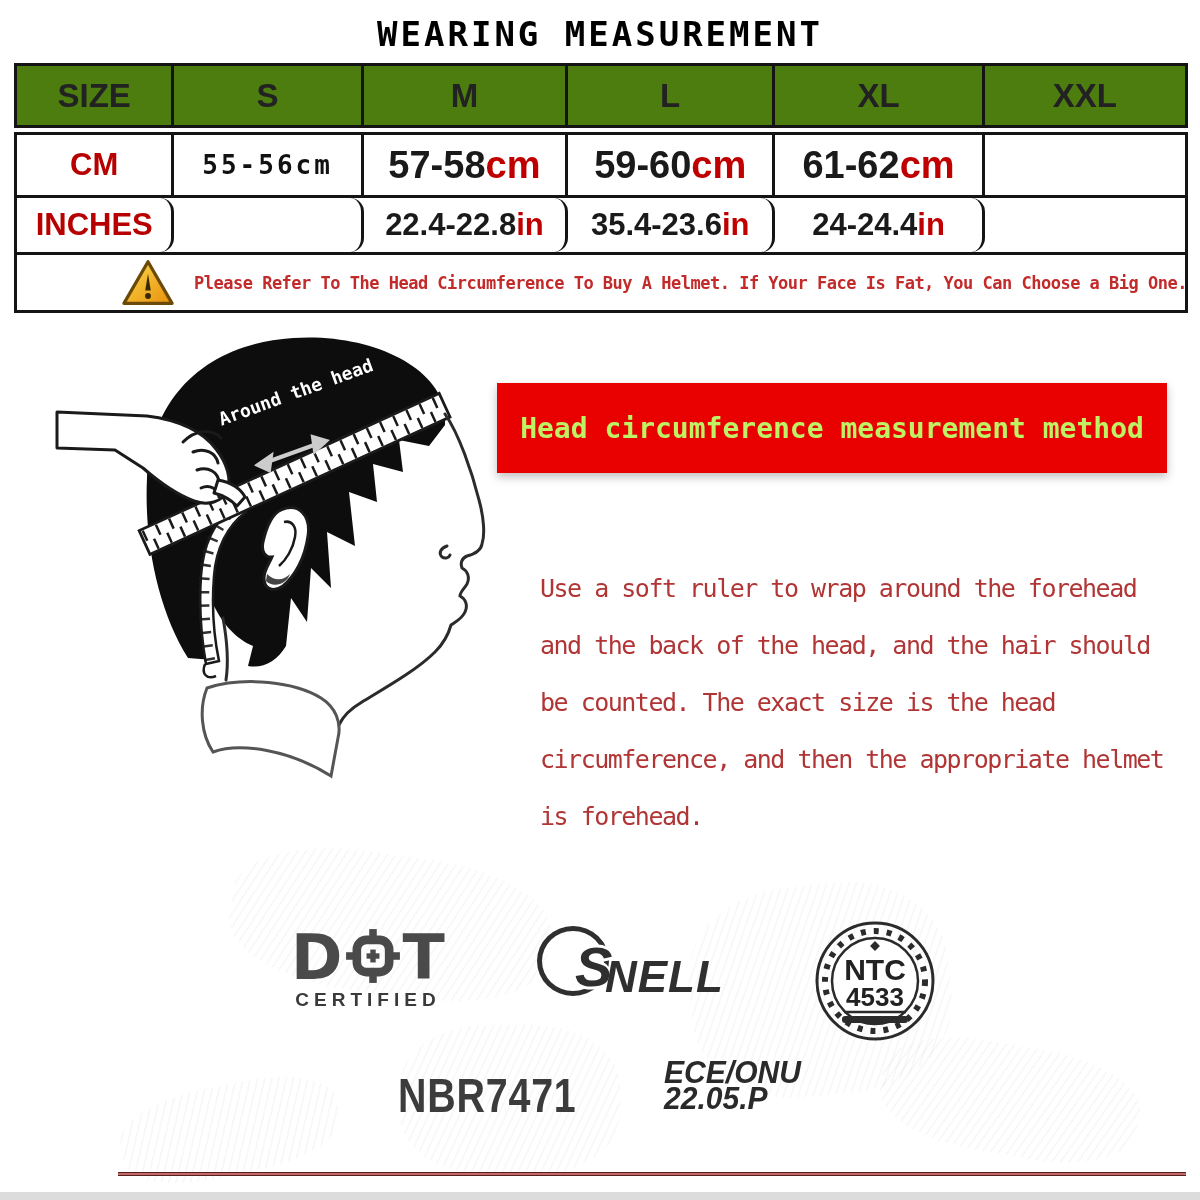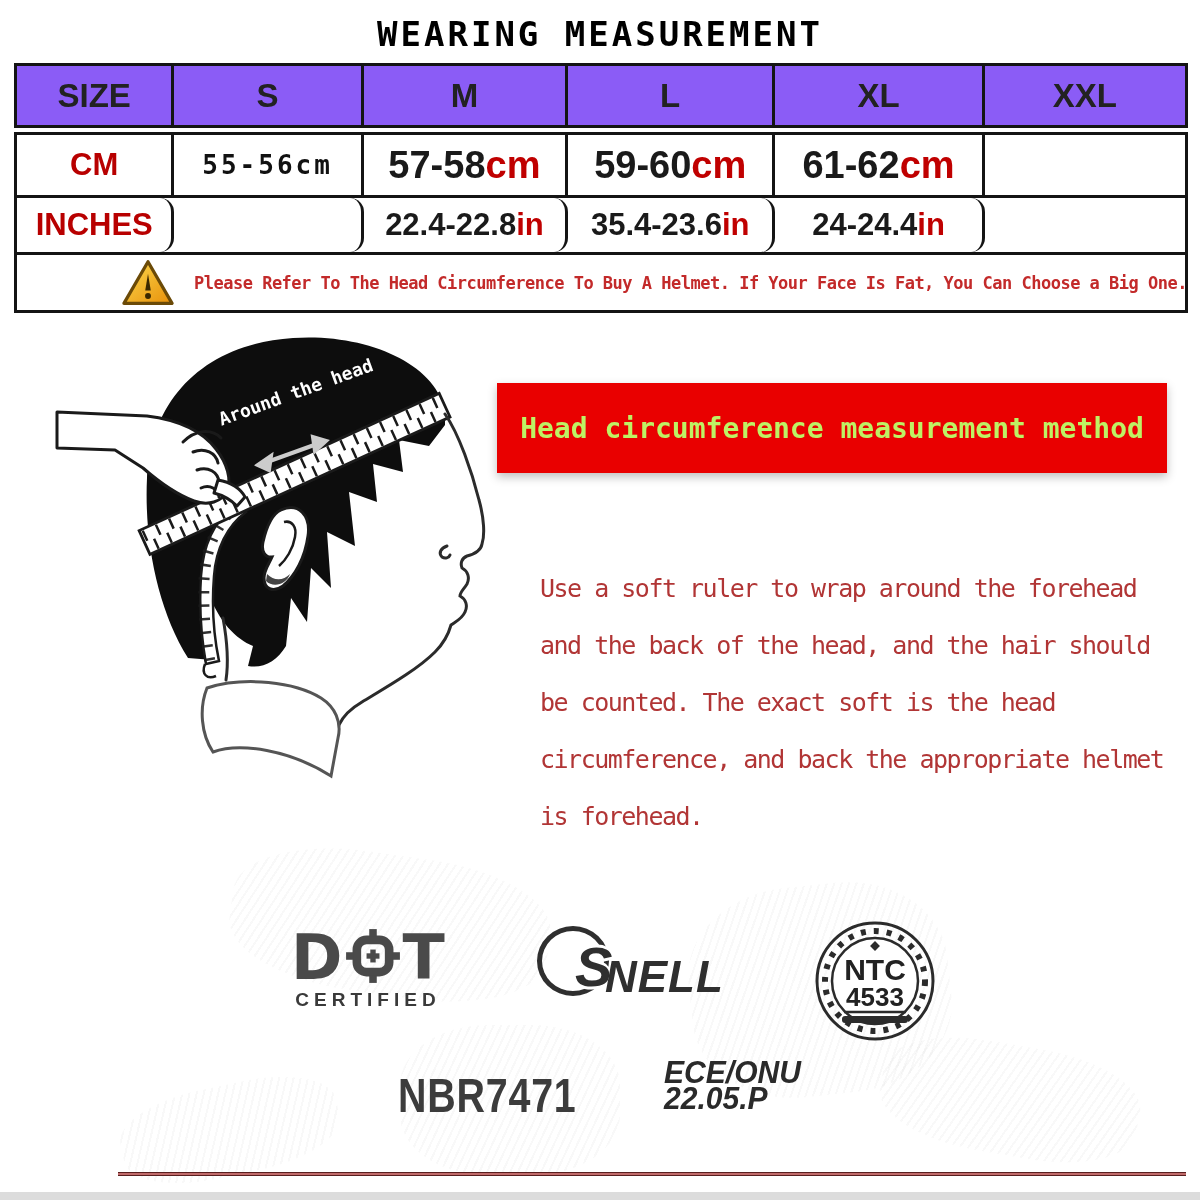--- a/index.html
+++ b/index.html
@@ -6,21 +6,21 @@
   .page{position:relative;width:1200px;height:1200px;background:#ffffff;overflow:hidden;
         font-family:"Liberation Sans",sans-serif;}
 
   
   .title{position:absolute;top:14px;left:0;right:0;text-align:center;
          font-family:"DejaVu Sans Mono",monospace;font-weight:bold;font-size:34px;
          letter-spacing:3px;color:#000000;}
 
   
   .tbl{position:absolute;left:14px;width:1174px;box-sizing:border-box;}
-  .tbl-head{top:63px;height:65px;border:3px solid #141414;background:#8b5cf6;
+  .tbl-head{top:63px;height:65px;border:3px solid #141414;background:#4d7c0f;
             display:grid;grid-template-columns:13.48% 16.21% 17.49% 17.75% 17.92% 17.15%;}
   .tbl-head .hc{display:flex;align-items:center;justify-content:center;
                 border-right:3px solid #141414;font-weight:bold;font-size:33px;color:#222;}
   .tbl-head .hc:last-child{border-right:none;}
   .tbl-body{top:132px;border:3px solid #141414;background:#fff;}
   .trow{display:grid;grid-template-columns:13.48% 16.21% 17.49% 17.75% 17.92% 17.15%;}
   .trow.sep{border-top:3px solid #141414;}
   .trow .tc{display:flex;align-items:center;justify-content:center;
             border-right:3px solid #141414;white-space:nowrap;}
   .trow .tc:last-child{border-right:none;}
@@ -210,22 +210,22 @@
     </g>
   </svg>
 
   <div class="banner">
     <span>Head circumference measurement method</span>
   </div>
 
   <div class="instructions">
     <div class="iline">Use a soft ruler to wrap around the forehead</div>
     <div class="iline">and the back of the head, and the hair should</div>
-    <div class="iline">be counted. The exact soft is the head</div>
-    <div class="iline">circumference, and back the appropriate helmet</div>
+    <div class="iline">be counted. The exact size is the head</div>
+    <div class="iline">circumference, and then the appropriate helmet</div>
     <div class="iline">is forehead.</div>
   </div>
 
   <div class="certs">
     <div class="hatch" style="left:230px;top:10px;width:320px;height:140px;transform:rotate(8deg);"></div>
     <div class="hatch" style="left:690px;top:40px;width:260px;height:210px;transform:rotate(-6deg);"></div>
     <div class="hatch" style="left:400px;top:180px;width:220px;height:150px;"></div>
     <div class="hatch" style="left:880px;top:200px;width:260px;height:110px;transform:rotate(10deg);"></div>
     <div class="hatch" style="left:120px;top:240px;width:220px;height:90px;transform:rotate(-12deg);"></div>
   </div>

